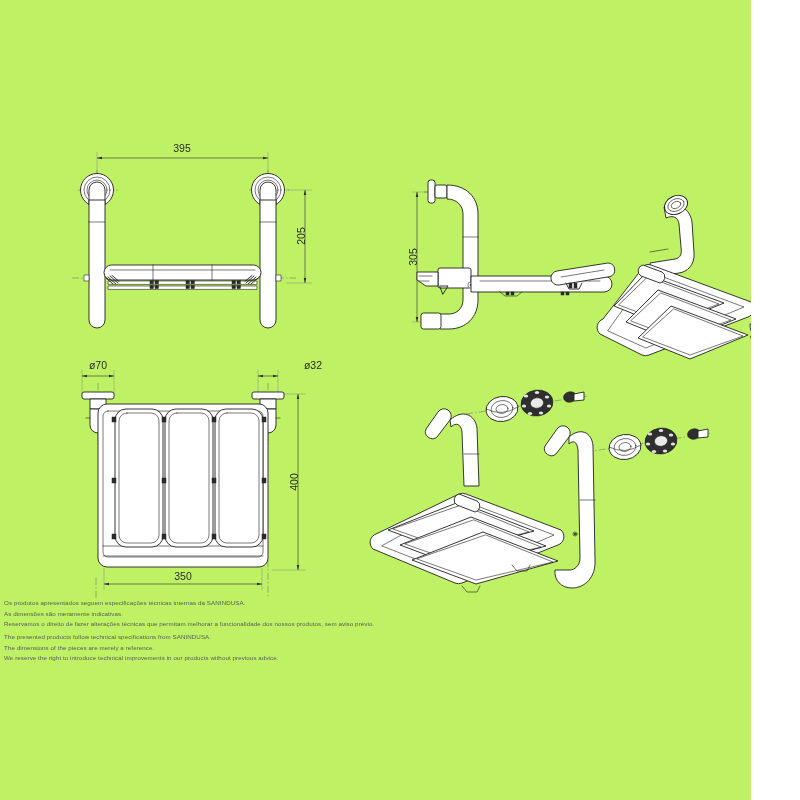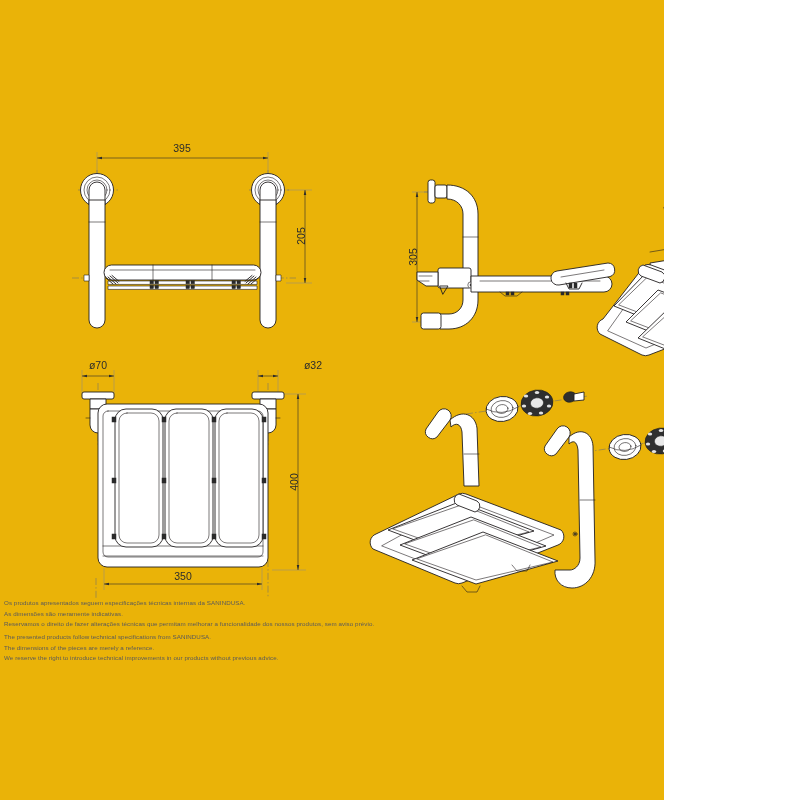--- a/index.html
+++ b/index.html
@@ -3,23 +3,23 @@
 <meta charset="utf-8">
 <title>Technical Drawing</title>
 <style>
   html, body {
     margin: 0;
     padding: 0;
     background: #ffffff;
   }
   #sheet {
     position: relative;
-    width: 664px;
+    width: 751px;
     height: 800px;
-    background: #eab308;
+    background: #bef264;
     font-family: "Liberation Sans", sans-serif;
     overflow: hidden;
   }
   #drawing-svg {
     position: absolute;
     left: 0;
     top: 0;
     width: 800px;
     height: 800px;
   }

